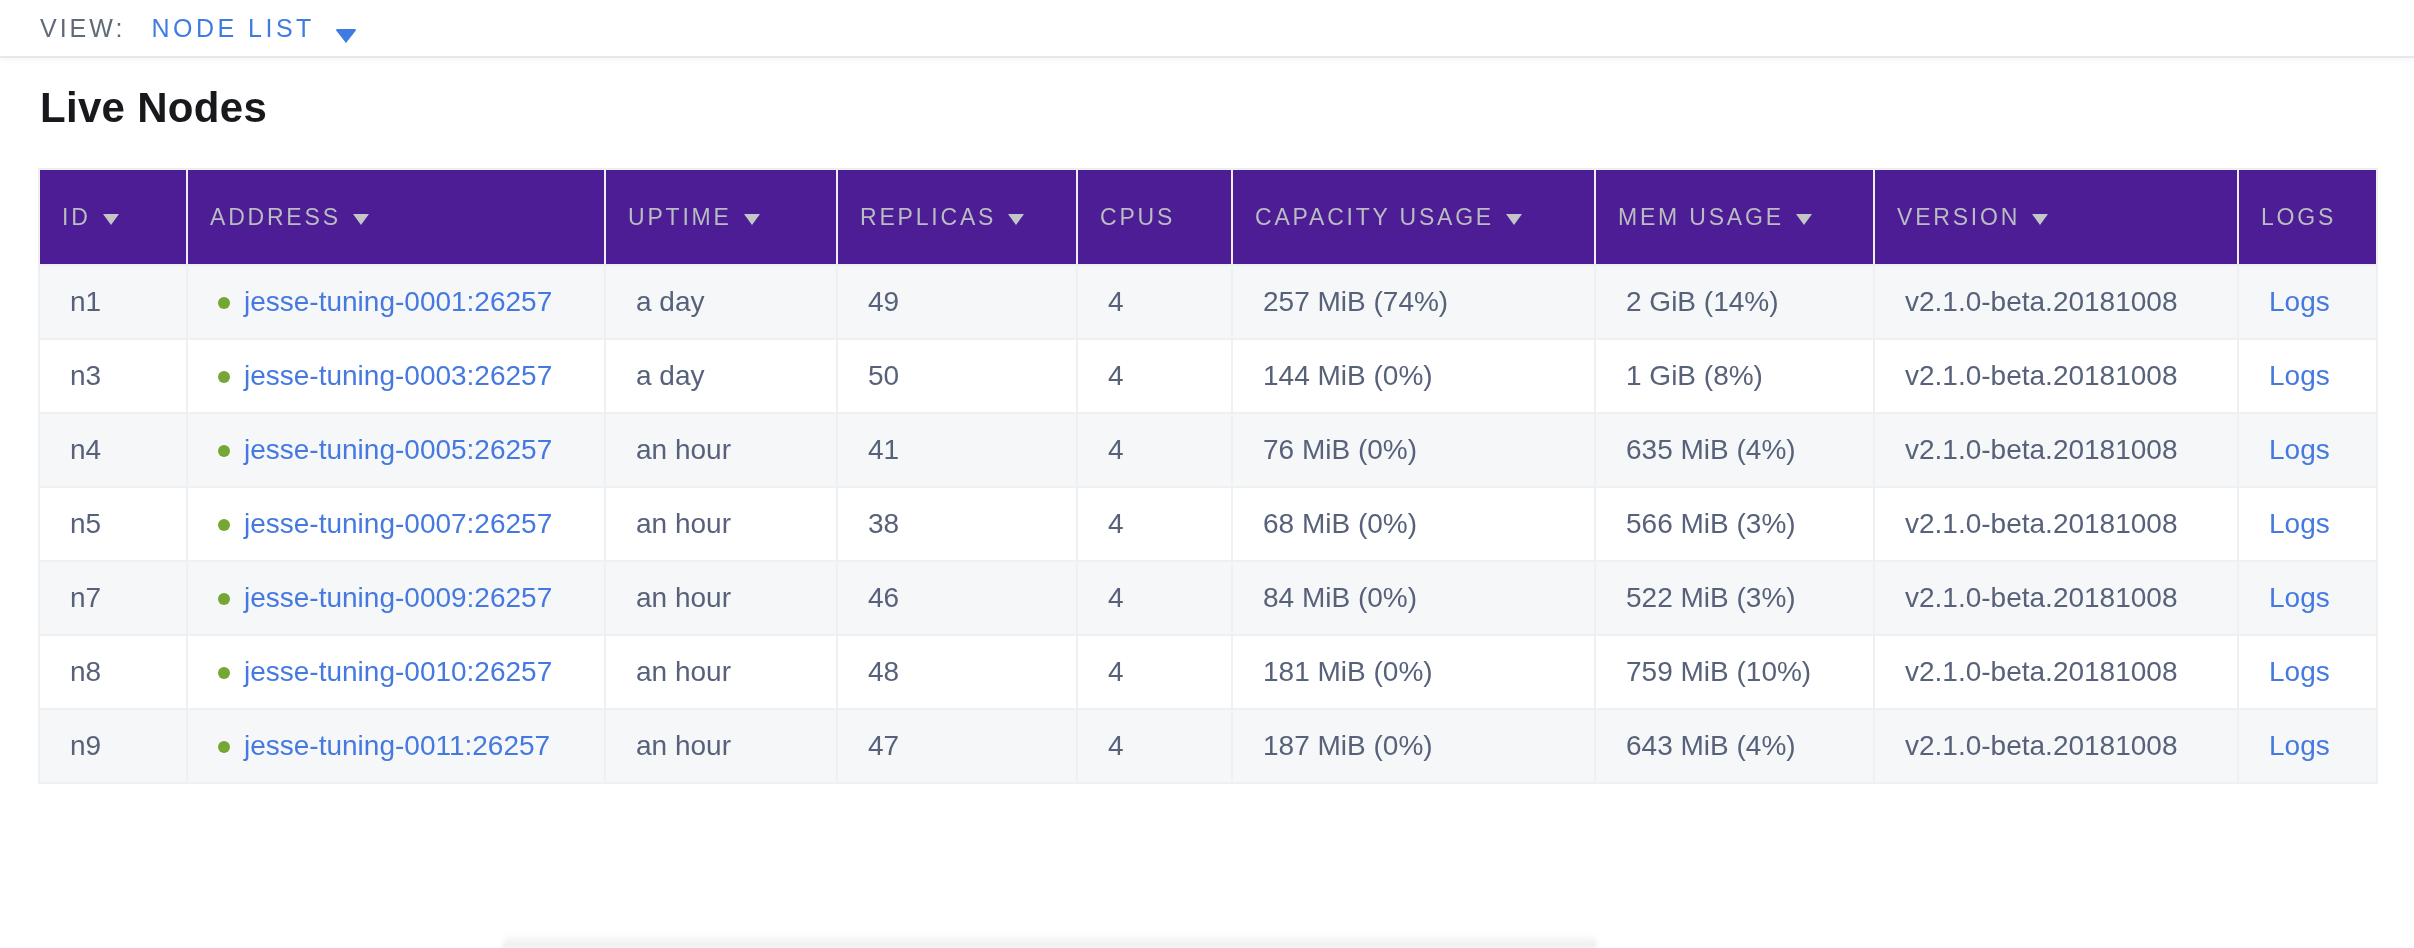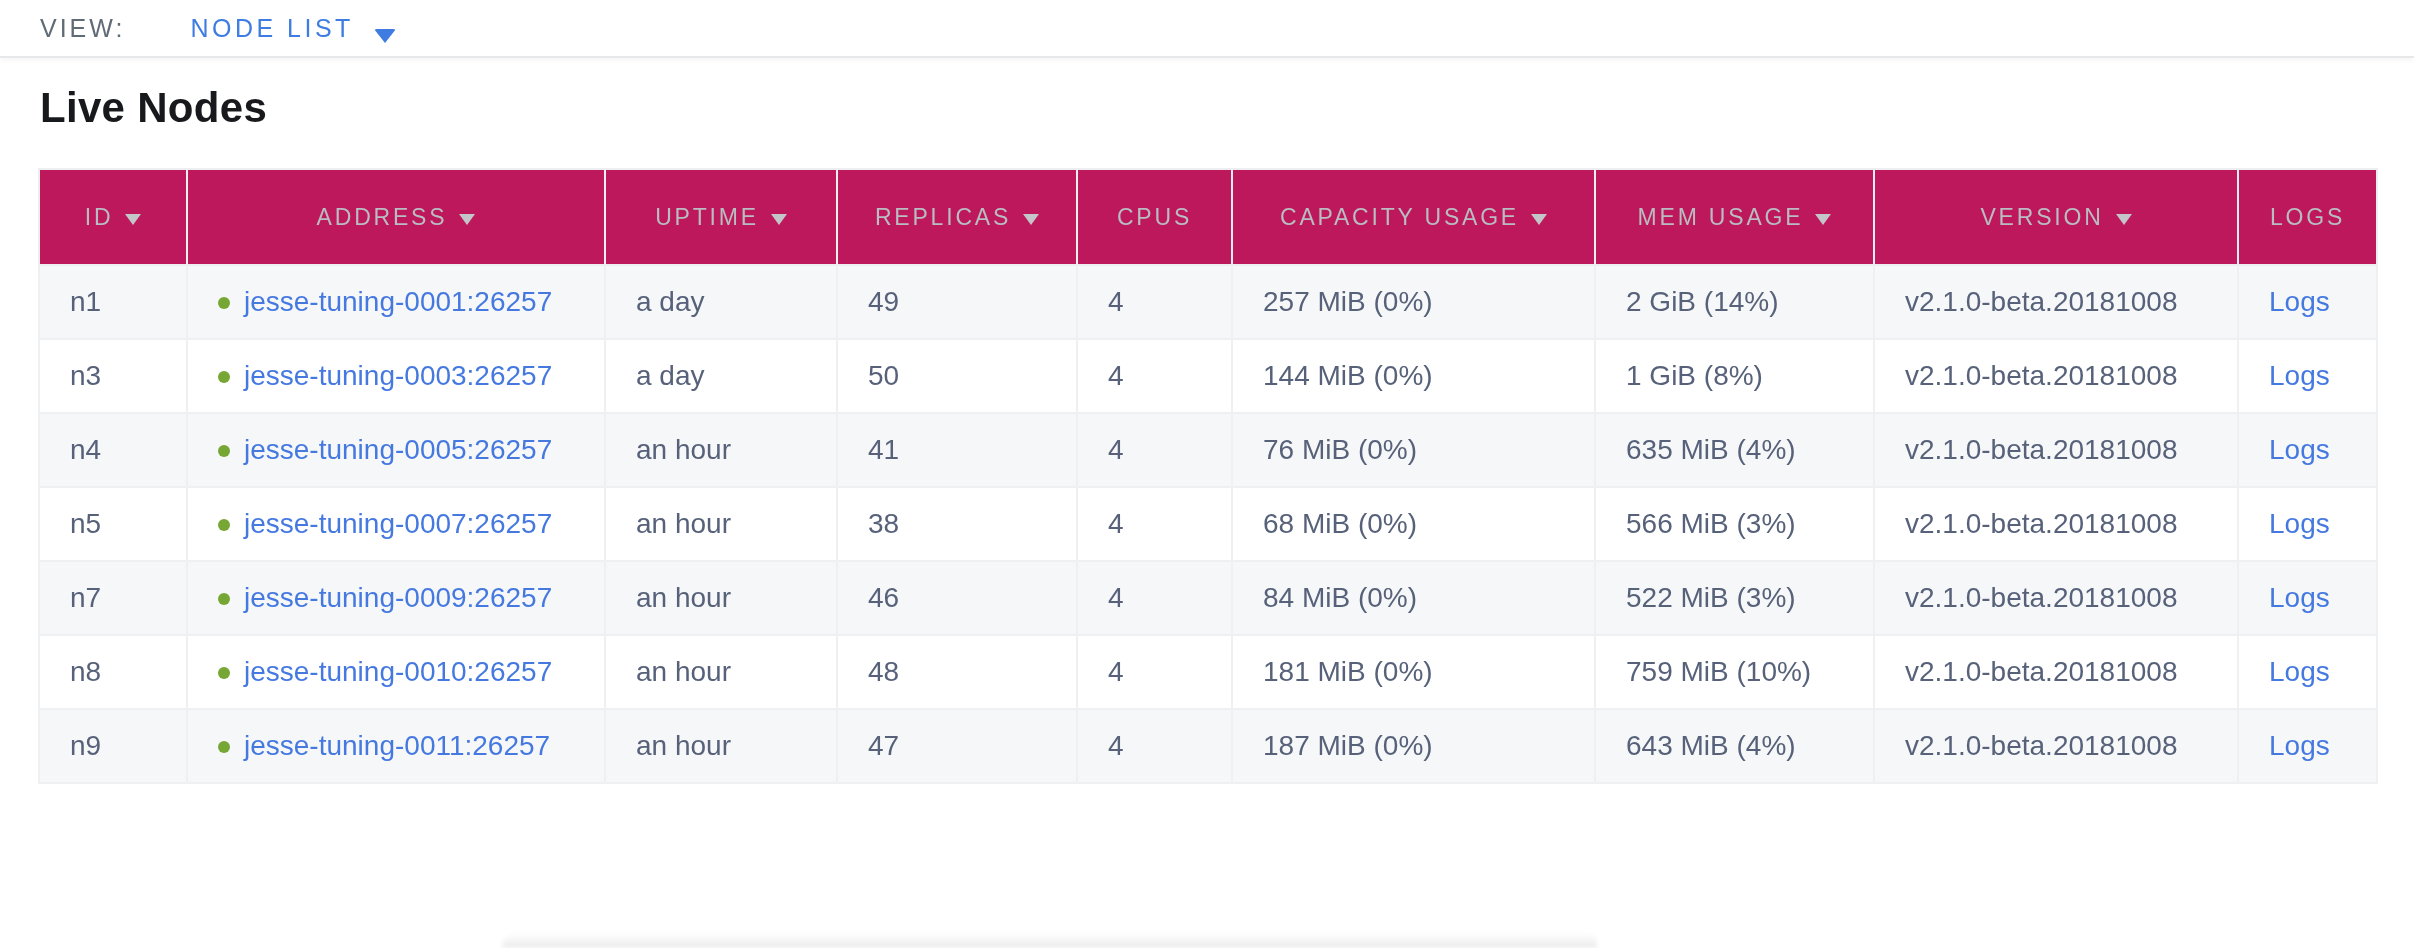--- a/index.html
+++ b/index.html
@@ -15,21 +15,20 @@
   .topbar {
     height: 58px;
     display: flex;
     align-items: center;
     padding-left: 40px;
     border-bottom: 2px solid #e7e8e9;
     box-shadow: 0 3px 5px rgba(0,0,0,0.035);
     background: #ffffff;
     position: relative;
     z-index: 2;
-    gap: 39px;
   }
   .view-label {
     color: #5f6b76;
     font-size: 25px;
     letter-spacing: 3px;
     font-weight: 400;
   }
   .view-select {
     margin-left: 26px;
     display: flex;
@@ -69,24 +68,24 @@
     background: #ffffff;
     font-size: 28px;
     color: #57627a;
   }
   table.nodes th {
     height: 96px;
     font-size: 23px;
     font-weight: 400;
     letter-spacing: 2.8px;
     color: #b9bcc0;
-    text-align: center;
+    text-align: left;
     padding: 0 22px;
     border: 2px solid #edeeef;
-    background: #be185d;
+    background: #4c1d95;
     white-space: nowrap;
     overflow: hidden;
   }
   .sort-caret {
     display: inline-block;
     width: 0; height: 0;
     border-left: 8px solid transparent;
     border-right: 8px solid transparent;
     border-top: 11px solid #c3c5c8;
     margin-left: 12px;
@@ -168,21 +167,21 @@
           <th><span>LOGS</span></th>
         </tr>
       </thead>
     <tbody id="tbody">
         <tr>
           <td>n1</td>
           <td><span class="status-dot"></span><a class="cell-link">jesse-tuning-0001:26257</a></td>
           <td>a day</td>
           <td class="align-right">49</td>
           <td class="align-right">4</td>
-          <td class="align-right">257 MiB (0%)</td>
+          <td class="align-right">257 MiB (74%)</td>
           <td class="align-right">2 GiB (14%)</td>
           <td>v2.1.0-beta.20181008</td>
           <td><a class="cell-link">Logs</a></td>
         </tr>
         <tr>
           <td>n3</td>
           <td><span class="status-dot"></span><a class="cell-link">jesse-tuning-0003:26257</a></td>
           <td>a day</td>
           <td class="align-right">50</td>
           <td class="align-right">4</td>

